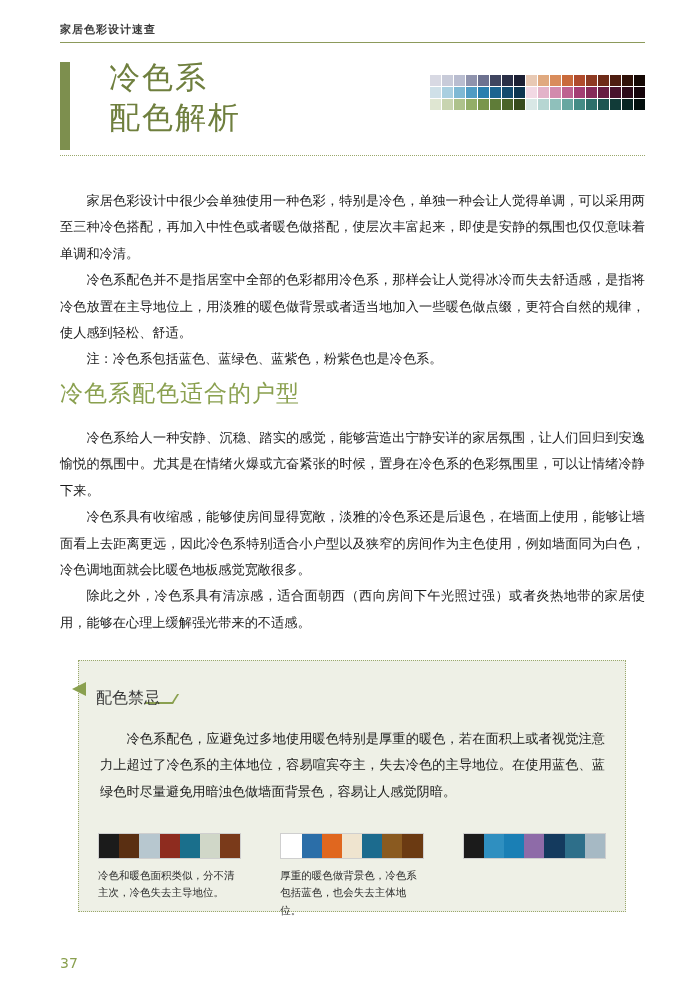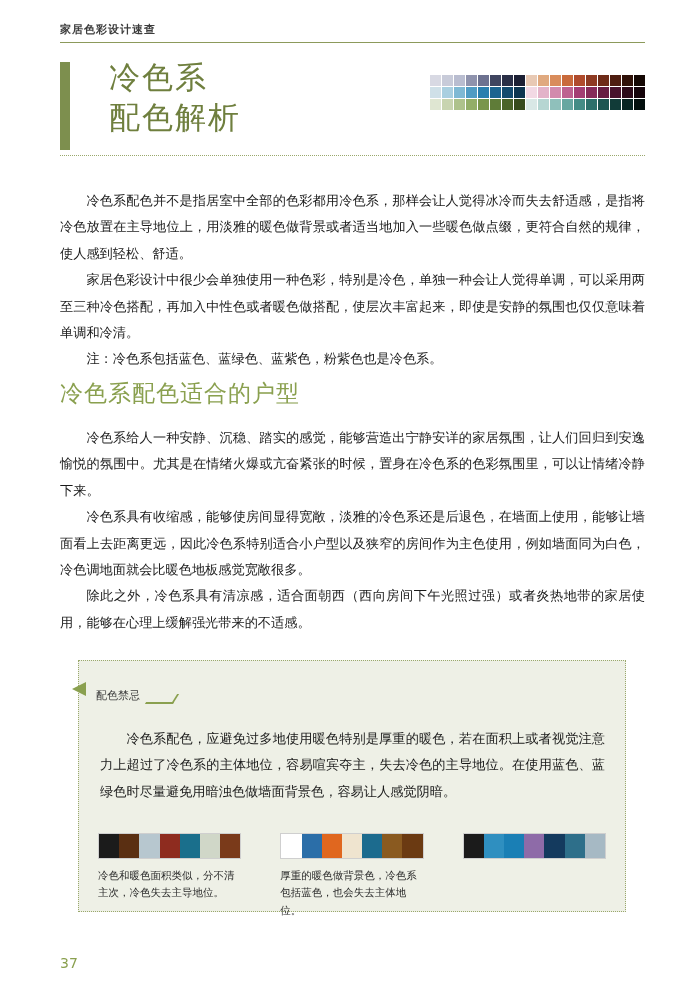--- a/index.html
+++ b/index.html
@@ -122,21 +122,21 @@
     width: 548px;
     height: 252px;
     background: #eef0e6;
     border: 1px dotted #9aa86c;
     box-sizing: border-box;
   }
   .callout-tag {
     position: absolute;
     left: 96px;
     top: 688px;
-    font-size: 11px;
+    font-size: 16px;
     color: #3c3c3c;
     font-family: Liberation Sans, sans-serif;
   }
   .callout-arrow {
     position: absolute;
     left: 72px;
     top: 682px;
     width: 0; height: 0;
     border-top: 7px solid transparent;
     border-bottom: 7px solid transparent;
@@ -276,22 +276,22 @@
       <i style="background: rgb(45, 112, 107);"></i>
       <i style="background: rgb(29, 85, 81);"></i>
       <i style="background: rgb(17, 59, 56);"></i>
       <i style="background: rgb(8, 36, 34);"></i>
       <i style="background: rgb(3, 15, 14);"></i>
     </div>
 
   <div class="dot-rule"></div>
 
   <div class="body-block" id="intro">
+    <p>家居色彩设计中很少会单独使用一种色彩，特别是冷色，单独一种会让人觉得单调，可以采用两至三种冷色搭配，再加入中性色或者暖色做搭配，使层次丰富起来，即使是安静的氛围也仅仅意味着单调和冷清。</p>
     <p>冷色系配色并不是指居室中全部的色彩都用冷色系，那样会让人觉得冰冷而失去舒适感，是指将冷色放置在主导地位上，用淡雅的暖色做背景或者适当地加入一些暖色做点缀，更符合自然的规律，使人感到轻松、舒适。</p>
-    <p>家居色彩设计中很少会单独使用一种色彩，特别是冷色，单独一种会让人觉得单调，可以采用两至三种冷色搭配，再加入中性色或者暖色做搭配，使层次丰富起来，即使是安静的氛围也仅仅意味着单调和冷清。</p>
     <p>注：冷色系包括蓝色、蓝绿色、蓝紫色，粉紫色也是冷色系。</p>
   </div>
 
   <div class="sec-head">冷色系配色适合的户型</div>
 
   <div class="body-block" id="sec1-body">
     <p>冷色系给人一种安静、沉稳、踏实的感觉，能够营造出宁静安详的家居氛围，让人们回归到安逸愉悦的氛围中。尤其是在情绪火爆或亢奋紧张的时候，置身在冷色系的色彩氛围里，可以让情绪冷静下来。</p>
     <p>冷色系具有收缩感，能够使房间显得宽敞，淡雅的冷色系还是后退色，在墙面上使用，能够让墙面看上去距离更远，因此冷色系特别适合小户型以及狭窄的房间作为主色使用，例如墙面同为白色，冷色调地面就会比暖色地板感觉宽敞很多。</p>
     <p>除此之外，冷色系具有清凉感，适合面朝西（西向房间下午光照过强）或者炎热地带的家居使用，能够在心理上缓解强光带来的不适感。</p>
   </div>

